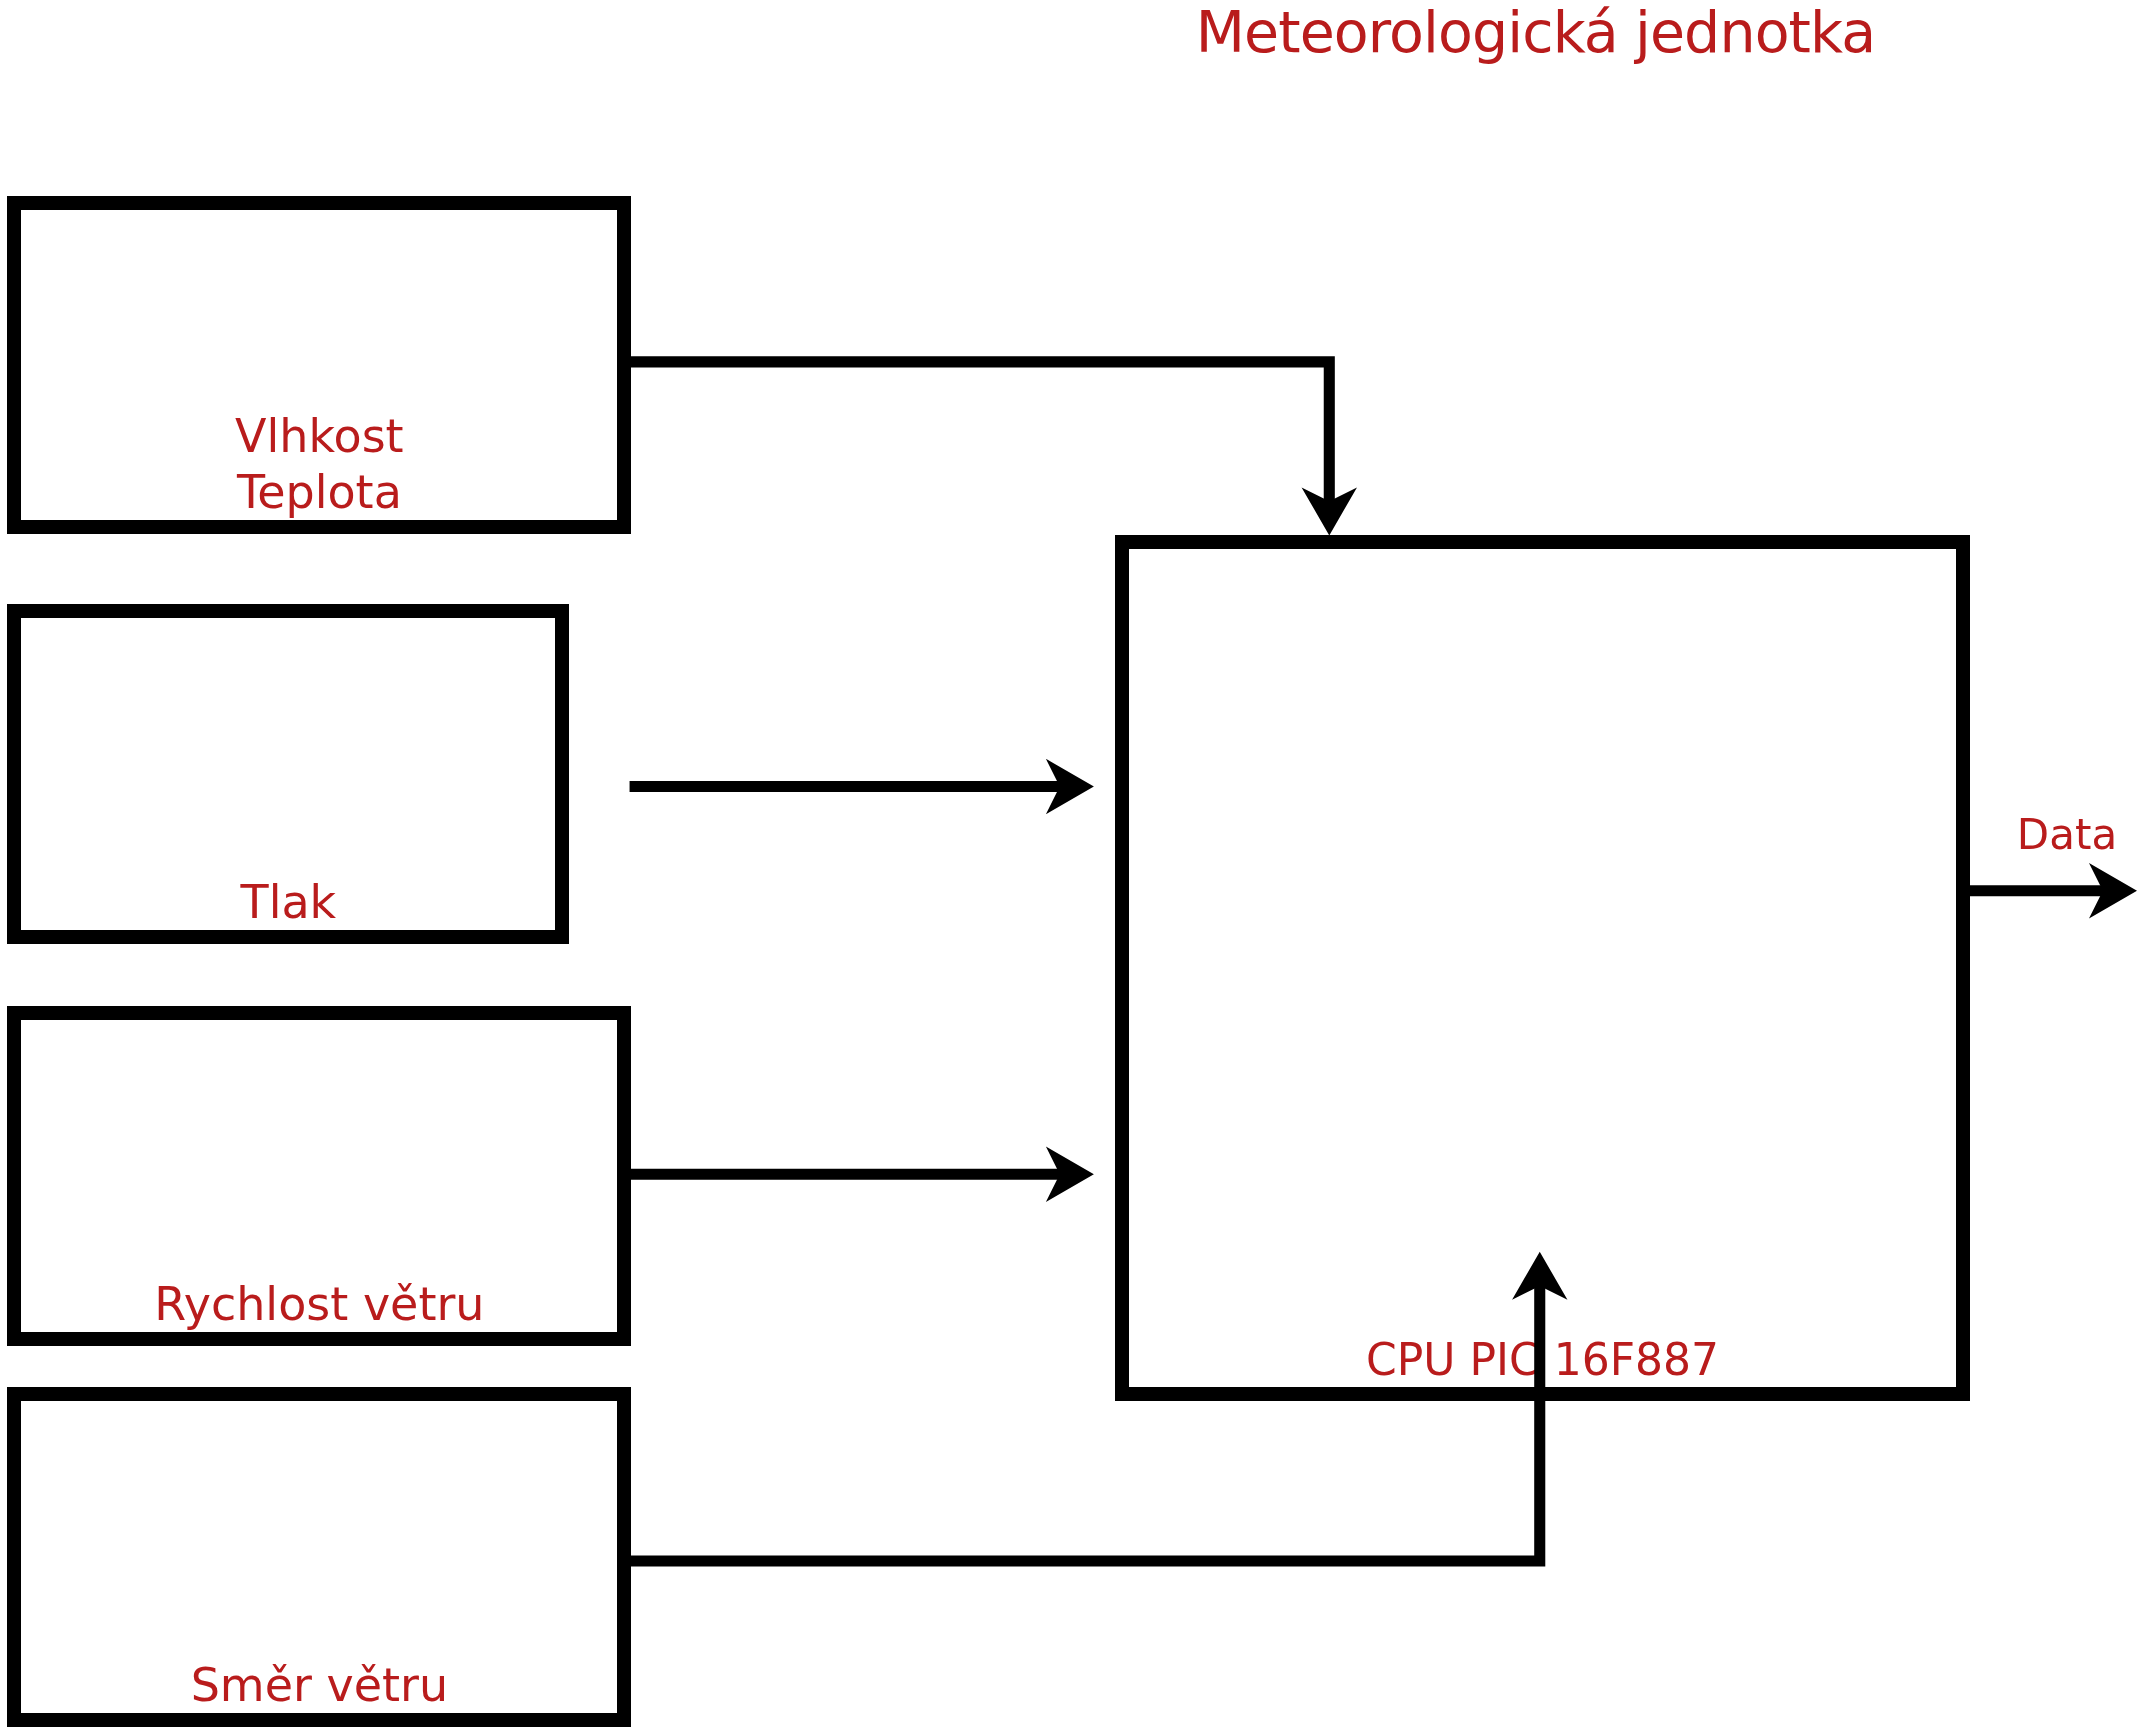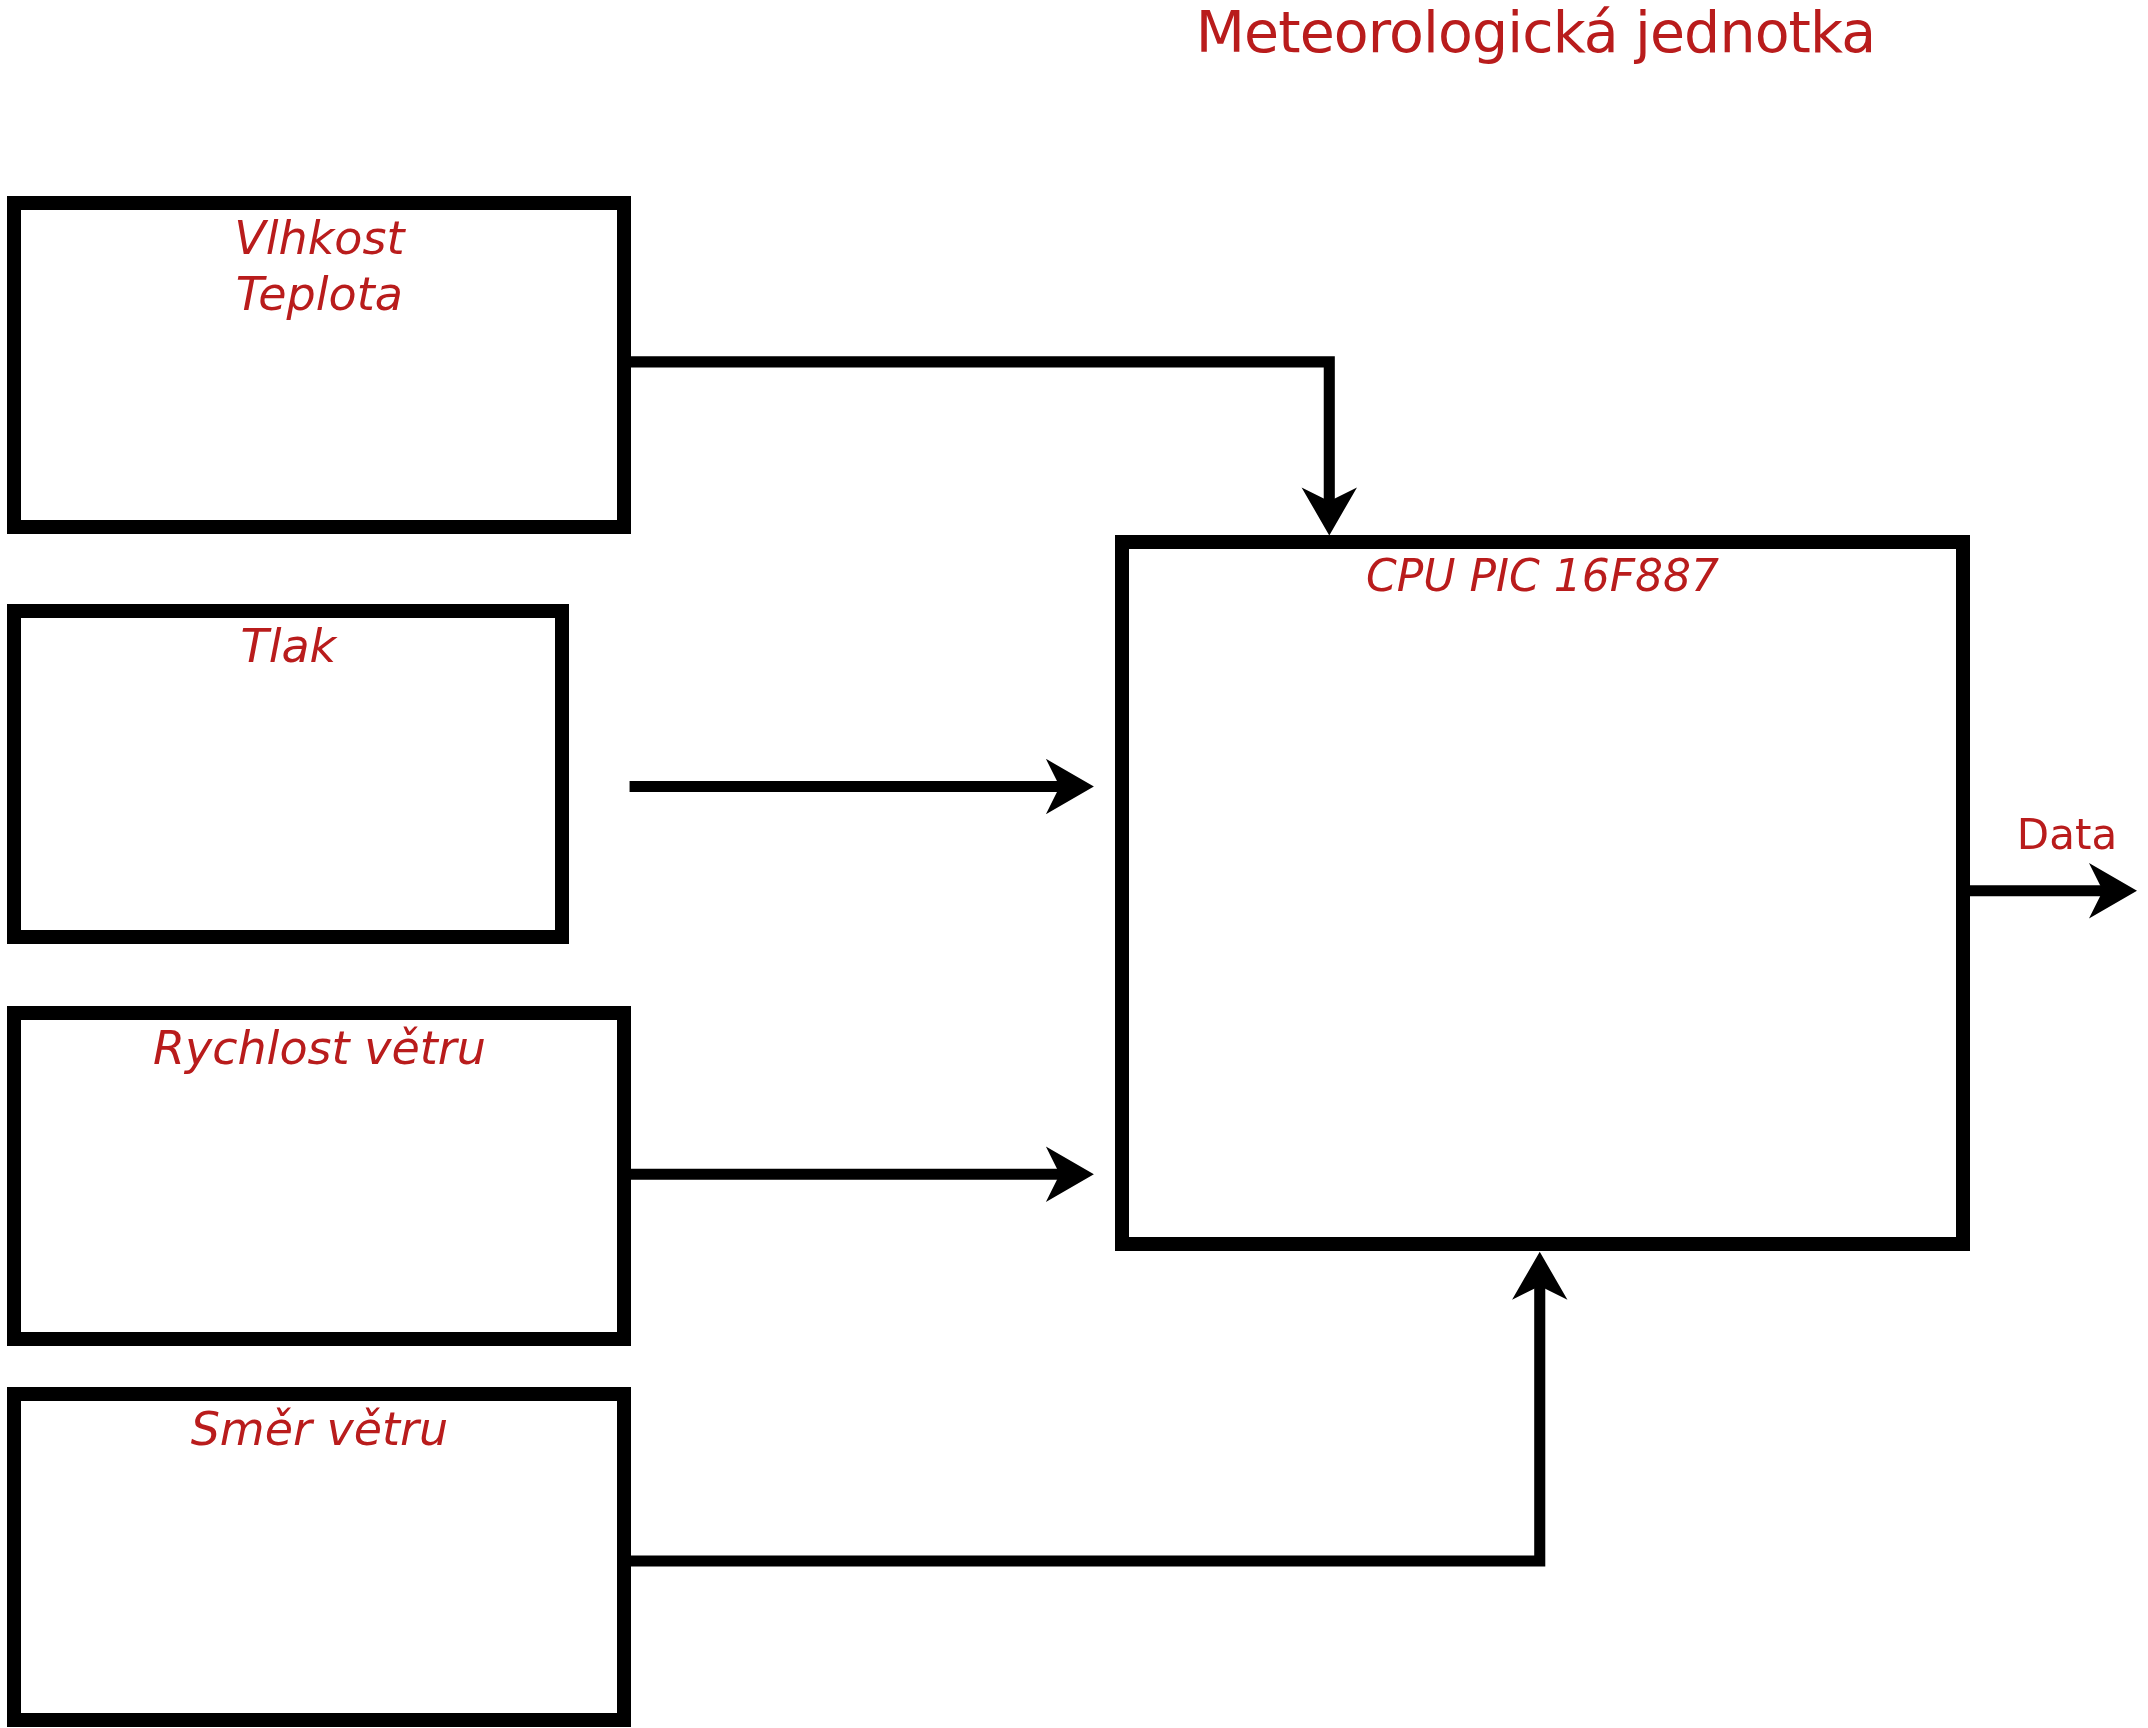--- a/index.html
+++ b/index.html
@@ -26,36 +26,35 @@
     line-height: 1.15;
     letter-spacing: -0.9px;
     white-space: nowrap;
   }
   .node {
     position: absolute;
     box-sizing: border-box;
     border: 14px solid #000000;
     background: #ffffff;
     display: flex;
-    align-items: flex-start;
+    align-items: flex-end;
     justify-content: center;
     text-align: center;
-    font-style: italic;
   }
   .node .node-label {
     font-size: 46px;
     line-height: 1.22;
     white-space: nowrap;
   }
   .node-humidity { left: 7.4px;  top: 196px; width: 624px; height: 338px; }
   .node-pressure { left: 7.4px;  top: 604px; width: 562px; height: 340px; }
   .node-windspeed { left: 7.4px; top: 1006px; width: 624px; height: 340px; }
   .node-winddir  { left: 7.4px;  top: 1387px; width: 624px; height: 340px; }
   .node-cpu {
-    left: 1115px; top: 535px; width: 855px; height: 716px;
+    left: 1115px; top: 535px; width: 855px; height: 866px;
     border-width: 14.8px;
   }
   .node-cpu .node-label { font-size: 44px; }
   .wires {
     position: absolute;
     left: 0; top: 0;
     width: 2149px;
     height: 1729px;
     pointer-events: none;
   }

